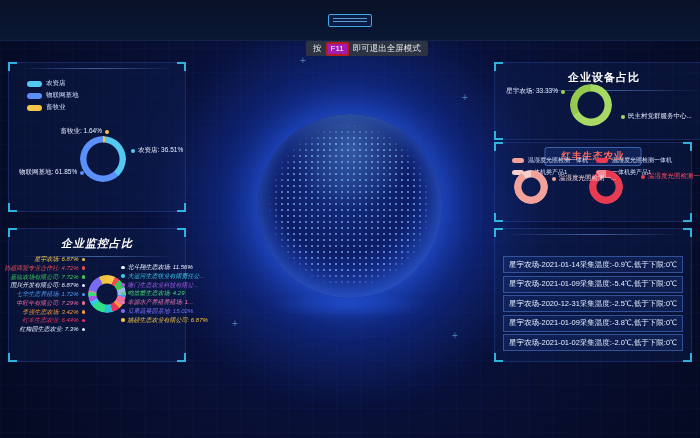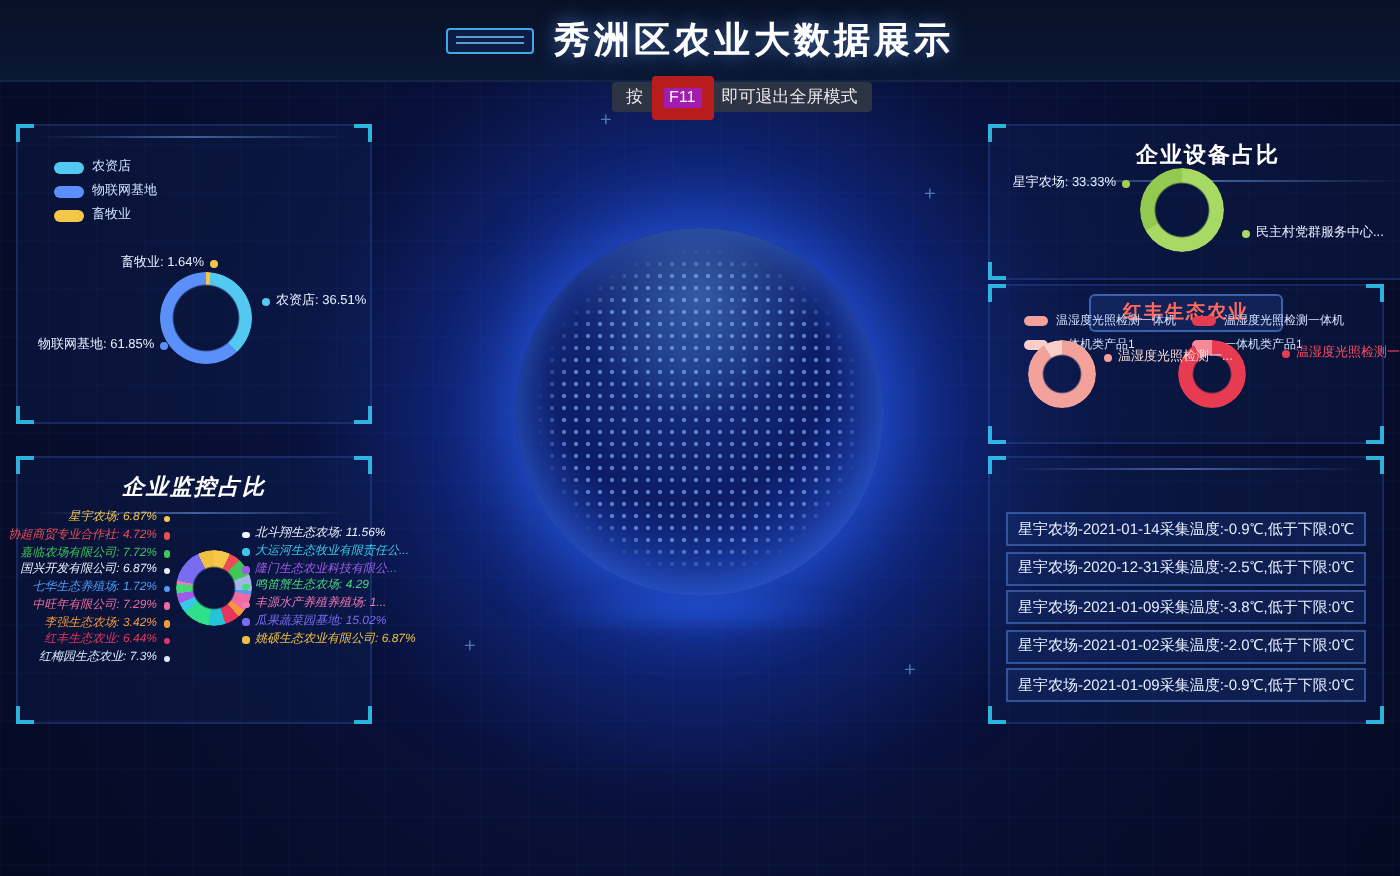--- a/index.html
+++ b/index.html
@@ -20,21 +20,21 @@
     display:flex;align-items:center;justify-content:center;gap:10px;z-index:5;}
   .logo{width:44px;height:13px;border:1px solid #3fa9e8;border-radius:2px;background:#0c1c44;
     display:flex;flex-direction:column;justify-content:center;gap:2px;padding:0 4px;box-sizing:border-box;}
   .logo i{display:block;height:1px;background:rgba(120,200,255,.75);}
   h1{margin:0;font-size:18px;font-weight:bold;color:#fff;letter-spacing:2px;
     text-shadow:0 0 10px rgba(110,170,255,.6);}
   
   .tooltip{position:absolute;left:306px;top:41px;z-index:6;height:15px;padding:0 7px;
     background:rgba(48,54,66,.92);border-radius:2px;color:#e8e8e8;font-size:8.5px;
     display:flex;align-items:center;gap:4px;}
-  .tooltip .key{border:6px solid #b91c1c;border-radius:2px;padding:0 3px;line-height:10px;
+  .tooltip .key{border:2px solid #b91c1c;border-radius:2px;padding:0 3px;line-height:10px;
     font-size:8px;background:#a21caf;color:#fff;}
   
   .globe{position:absolute;left:258px;top:114px;width:184px;height:184px;border-radius:50%;
     background:radial-gradient(circle at 46% 38%, #16307f 0%, #0d1d66 45%, #1c3fae 78%, #2f62e8 100%);
     box-shadow:0 0 34px 8px rgba(45,100,245,.55), 0 0 90px 30px rgba(25,70,220,.35),
       inset 0 0 28px rgba(70,130,255,.5);}
   .globe .dots{position:absolute;inset:5%;border-radius:50%;opacity:.75;
     background-image:radial-gradient(rgba(130,180,255,.85) 0.8px,transparent 1.3px);
     background-size:6px 6px;
     -webkit-mask-image:radial-gradient(circle,#000 58%,transparent 70%);
@@ -127,21 +127,20 @@
   <span class="plus" style="left:300px;top:55px">+</span>
   <span class="plus" style="left:462px;top:92px">+</span>
   <span class="plus" style="left:232px;top:318px">+</span>
   <span class="plus" style="left:452px;top:330px">+</span>
 
   <header>
     <div class="logo">
         <i></i>
         <i></i>
       </div>
-    <h1>秀洲区农业大数据展示</h1>
   </header>
 
   <div class="tooltip">
     <span>按</span>
     <span class="key">F11</span>
     <span>即可退出全屏模式</span>
   </div>
 
   <section class="panel p-industry">
     <div class="corners"></div>
@@ -298,19 +297,19 @@
       <i class="dot d-red"></i>
         <span>温湿度光照检测一...</span>
     </div>
   </section>
 
   <section class="panel p-alerts">
     <div class="corners"></div>
     <div class="rule"></div>
     <div class="alert-list" id="alert-list">
         <div class="arow">星宇农场-2021-01-14采集温度:-0.9℃,低于下限:0℃</div>
+        <div class="arow">星宇农场-2021-01-09采集温度:-5.4℃,低于下限:0℃</div>
         <div class="arow">星宇农场-2020-12-31采集温度:-2.5℃,低于下限:0℃</div>
         <div class="arow">星宇农场-2021-01-09采集温度:-3.8℃,低于下限:0℃</div>
         <div class="arow">星宇农场-2021-01-02采集温度:-2.0℃,低于下限:0℃</div>
-        <div class="arow">星宇农场-2021-01-09采集温度:-0.9℃,低于下限:0℃</div>
       </div>
   </section>
 </div>
 
 </body></html>

